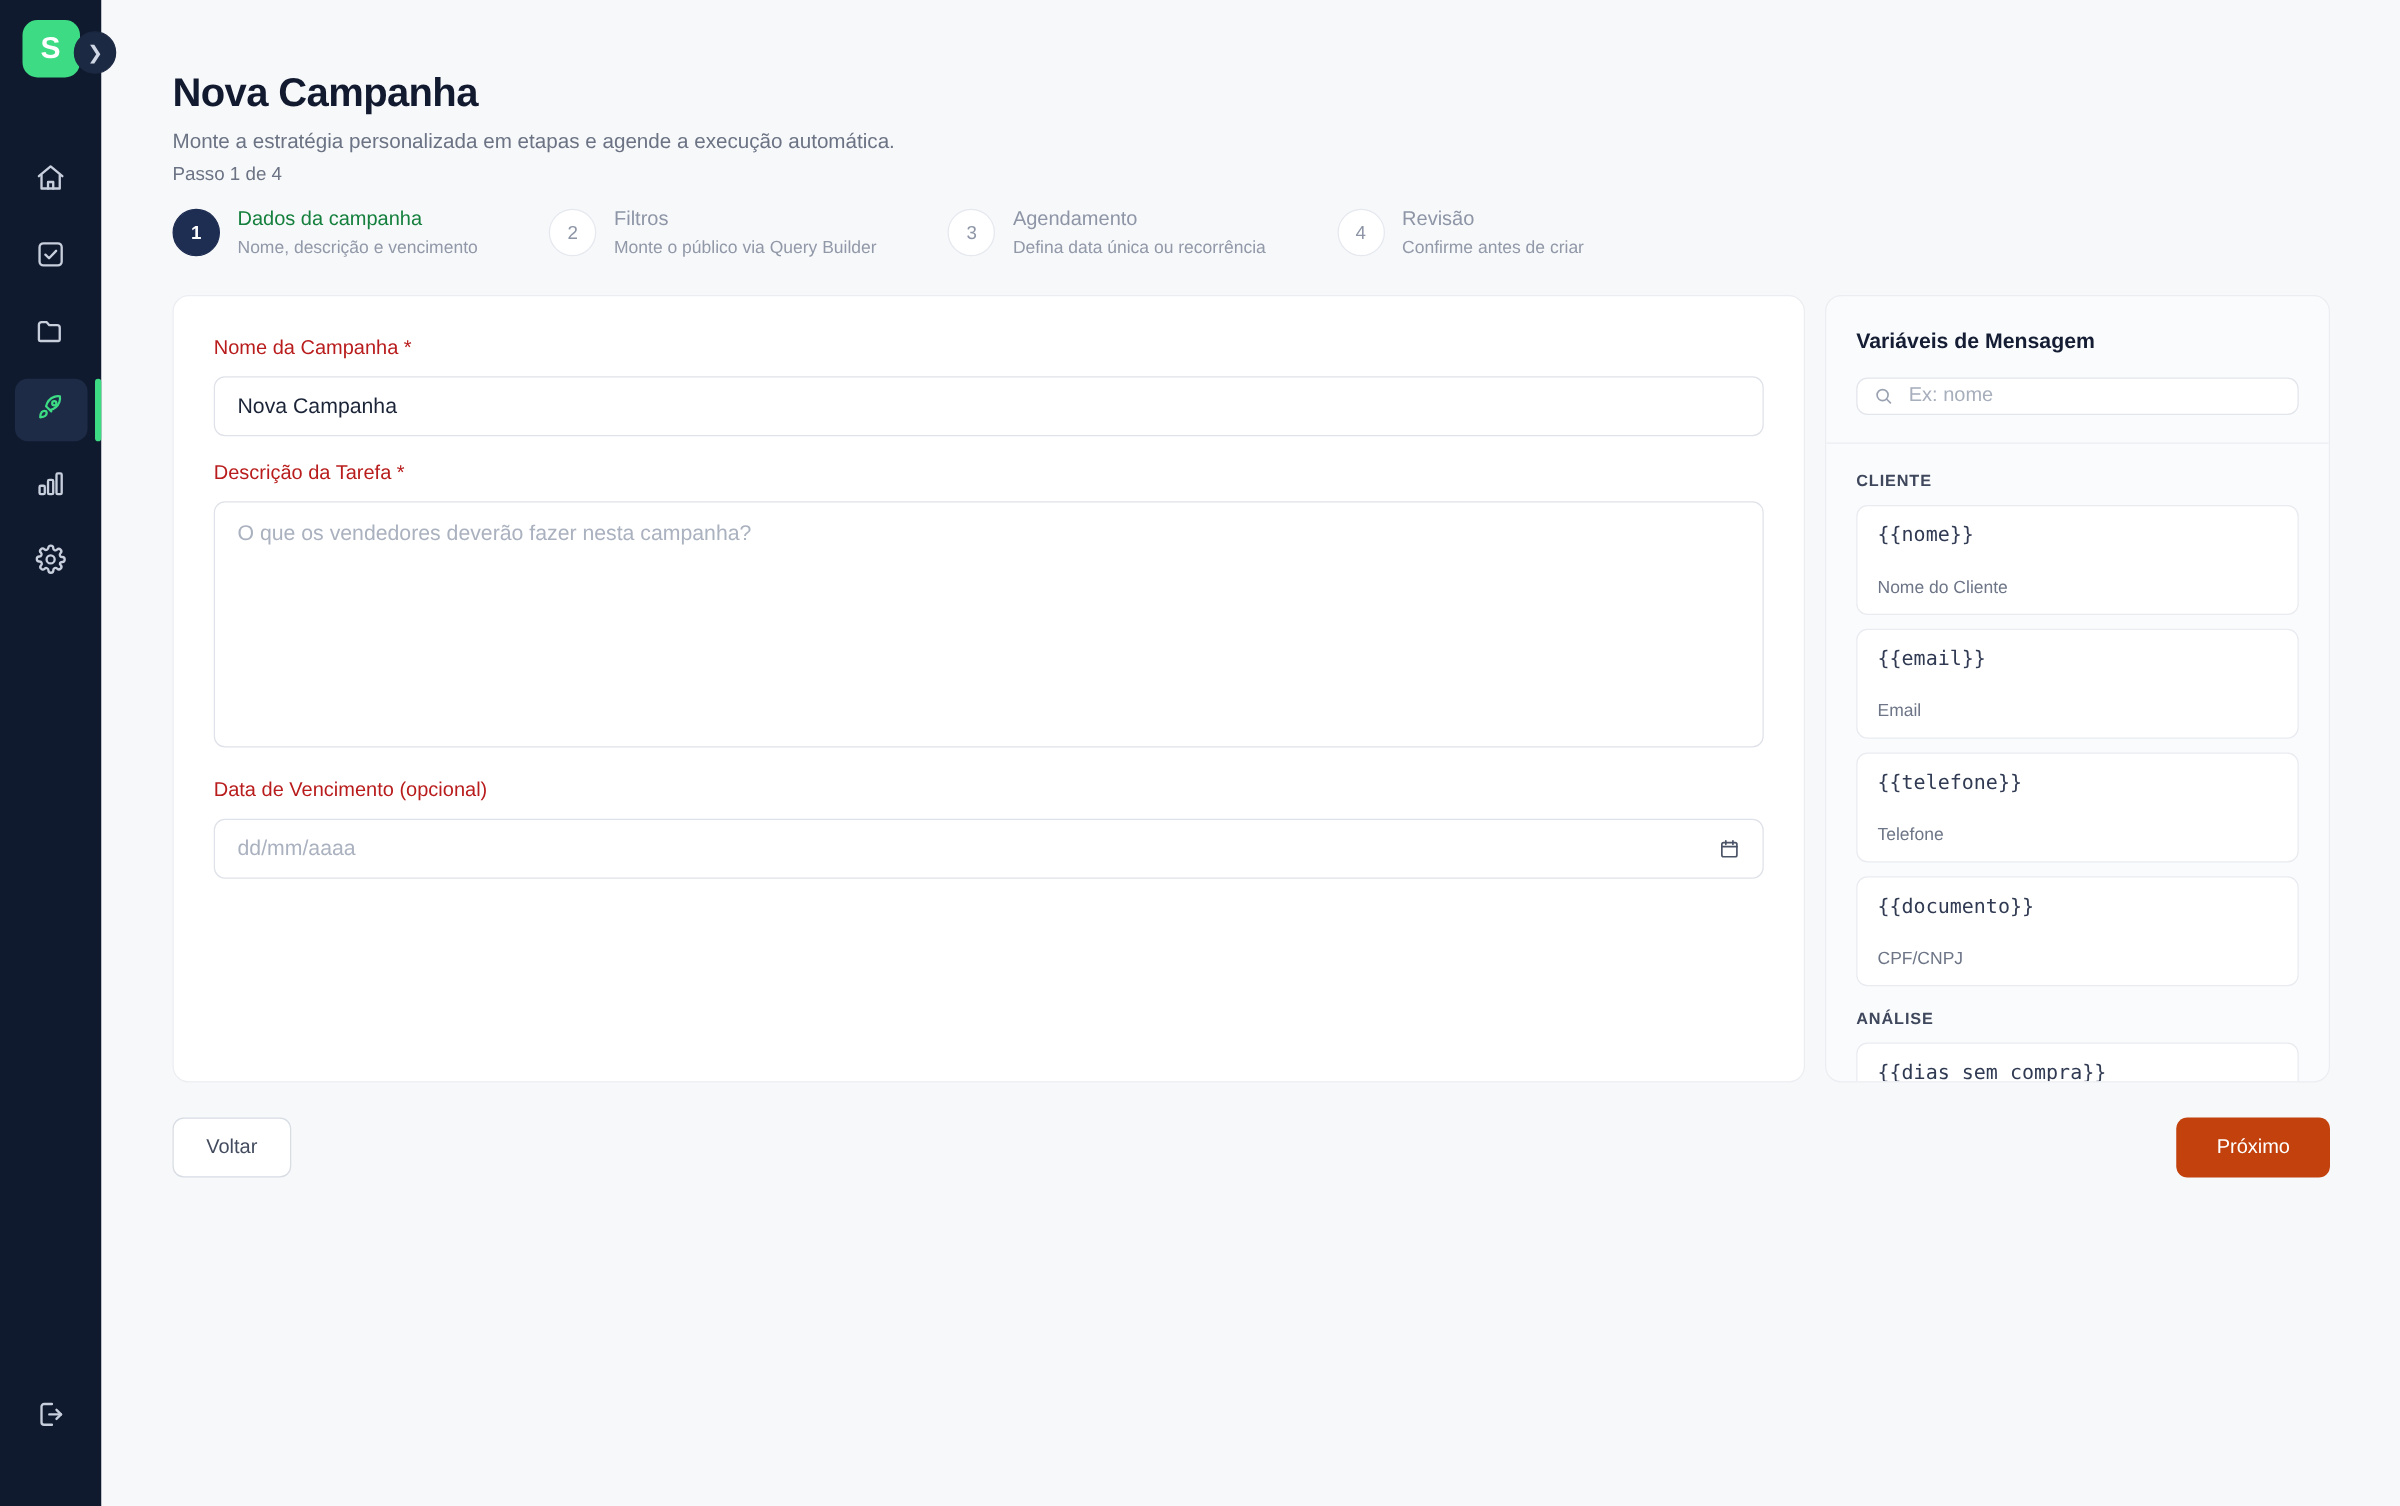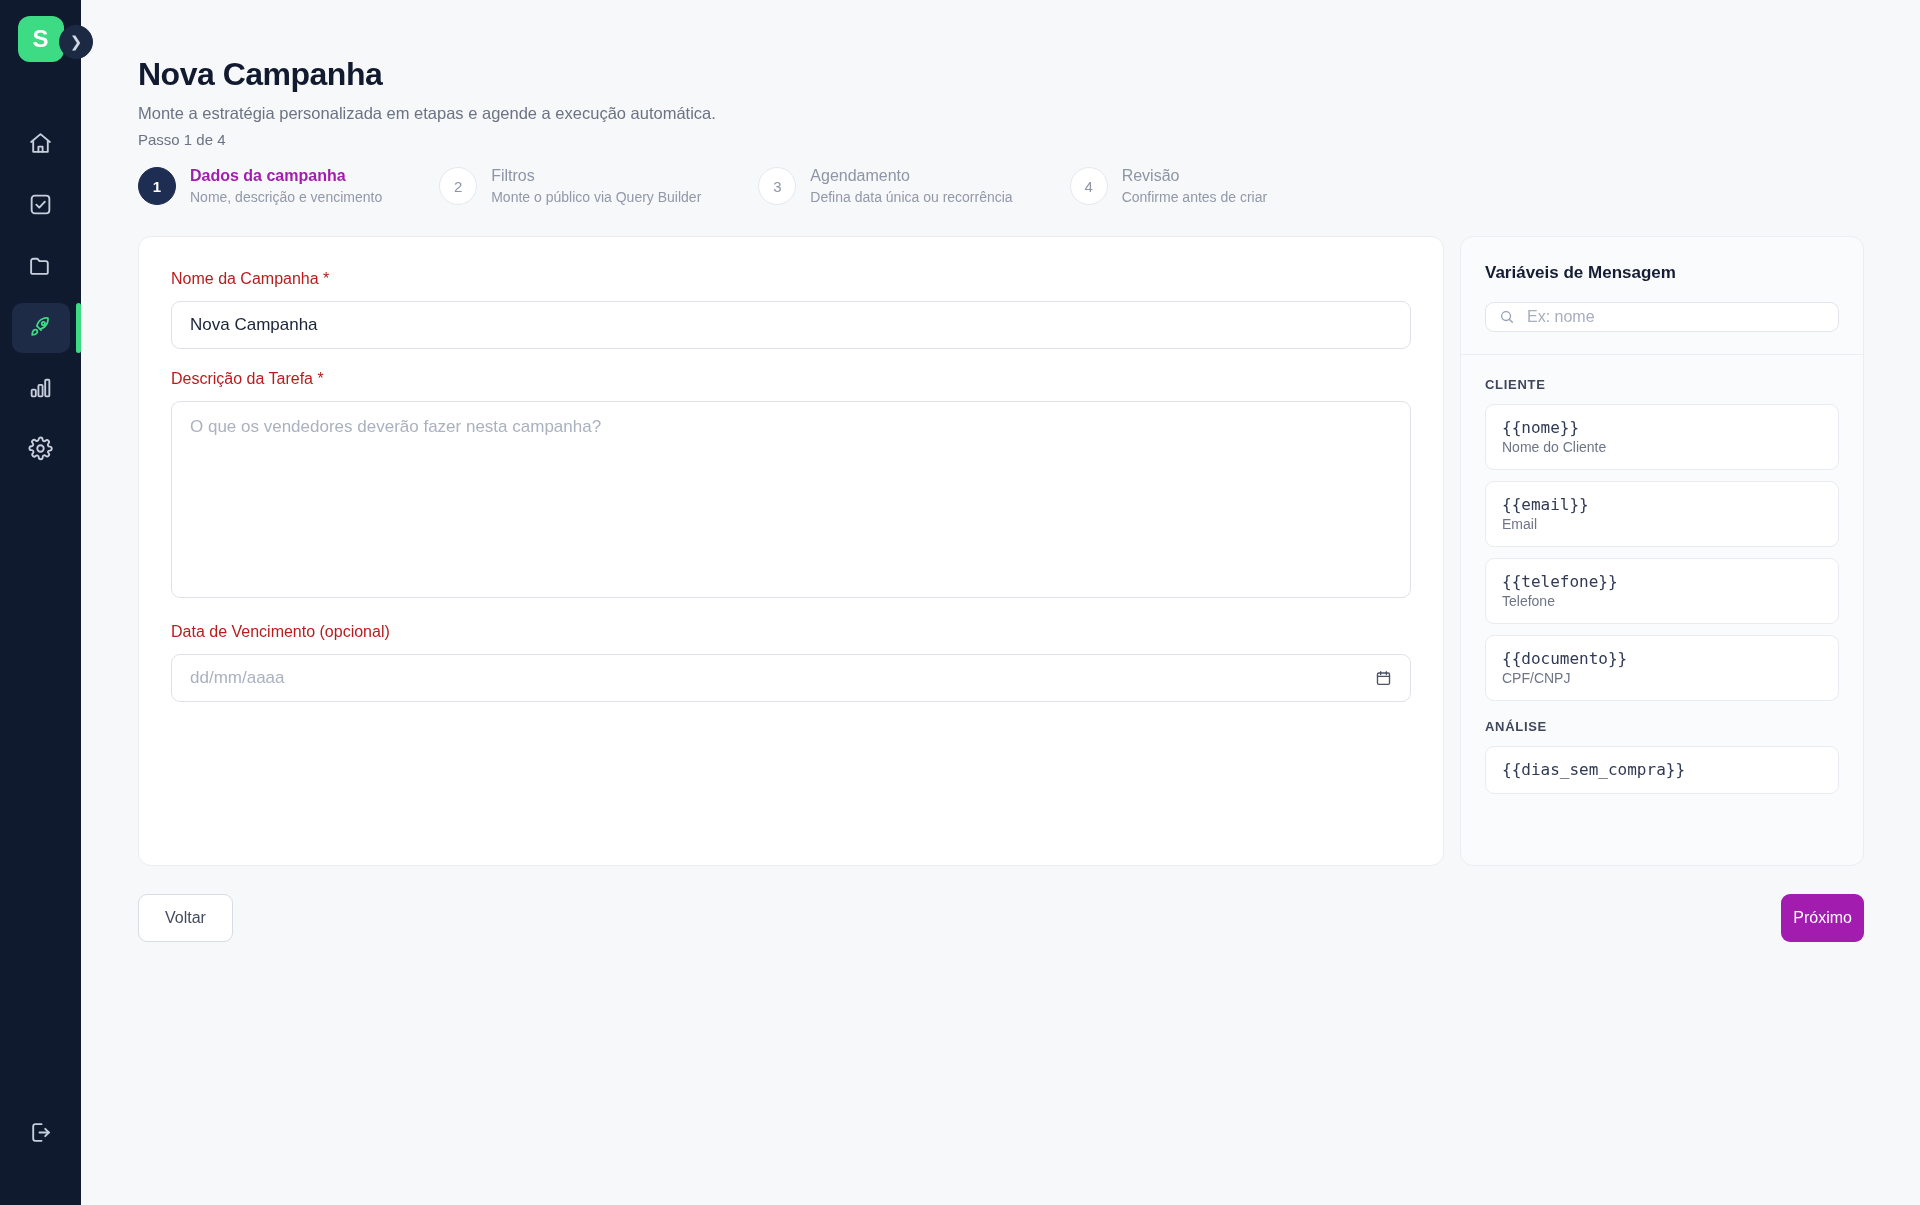--- a/index.html
+++ b/index.html
@@ -113,21 +113,21 @@
     border-radius: 50%;
     display: flex; align-items: center; justify-content: center;
     font-size: 15px;
     border: 1px solid #e5e8ee;
     background: #ffffff;
     color: #8d95a6;
   }
   .step.active .step-circle { background: #1e2d52; border-color: #1e2d52; color: #ffffff; font-weight: bold; }
   .step-text { display: flex; flex-direction: column; gap: 4px; }
   .step-label { font-size: 16px; color: #8d95a6; }
-  .step.active .step-label { color: #a21caf; font-weight: bold; }
+  .step.active .step-label { color: #15803d; font-weight: normal; }
   .step-desc { font-size: 14px; color: #9198a8; }
 
   
   .cards-row { display: flex; gap: 16px; margin-top: 31px; align-items: flex-start; }
 
   .form-card {
     flex: 1;
     background: #ffffff;
     border: 1px solid #ebedf1;
     border-radius: 13px;
@@ -219,45 +219,45 @@
     border: 1px solid #e9ebf0;
     border-radius: 9px;
     padding: 13px 16px 14px 16px;
     margin-bottom: 11px;
   }
   .var-token {
     font-family: "DejaVu Sans Mono", "Liberation Mono", monospace;
     font-size: 16px;
     color: #303a52;
   }
-  .var-desc { font-size: 14px; color: #6d7587; margin-top: 2px; }
+  .var-desc { font-size: 14px; color: #6d7587; margin-top: 24px; }
 
   
   .footer {
     display: flex;
     align-items: center;
     margin-top: 28px;
   }
   .btn-back {
     height: 48px;
     padding: 0 26px;
     border: 1px solid #d8dce3;
     border-radius: 9px;
     background: #ffffff;
     font-size: 16px;
     color: #434b5e;
     font-family: "Liberation Sans", sans-serif;
   }
   .btn-next {
     margin-left: auto;
     height: 48px;
-    padding: 0 12px;
+    padding: 0 32px;
     border: none;
     border-radius: 9px;
-    background: #a21caf;
+    background: #c2410c;
     color: #ffffff;
     font-size: 16px;
     font-family: "Liberation Sans", sans-serif;
   }
 </style>
 </head>
 <body>
 
 <div class="app">
 

